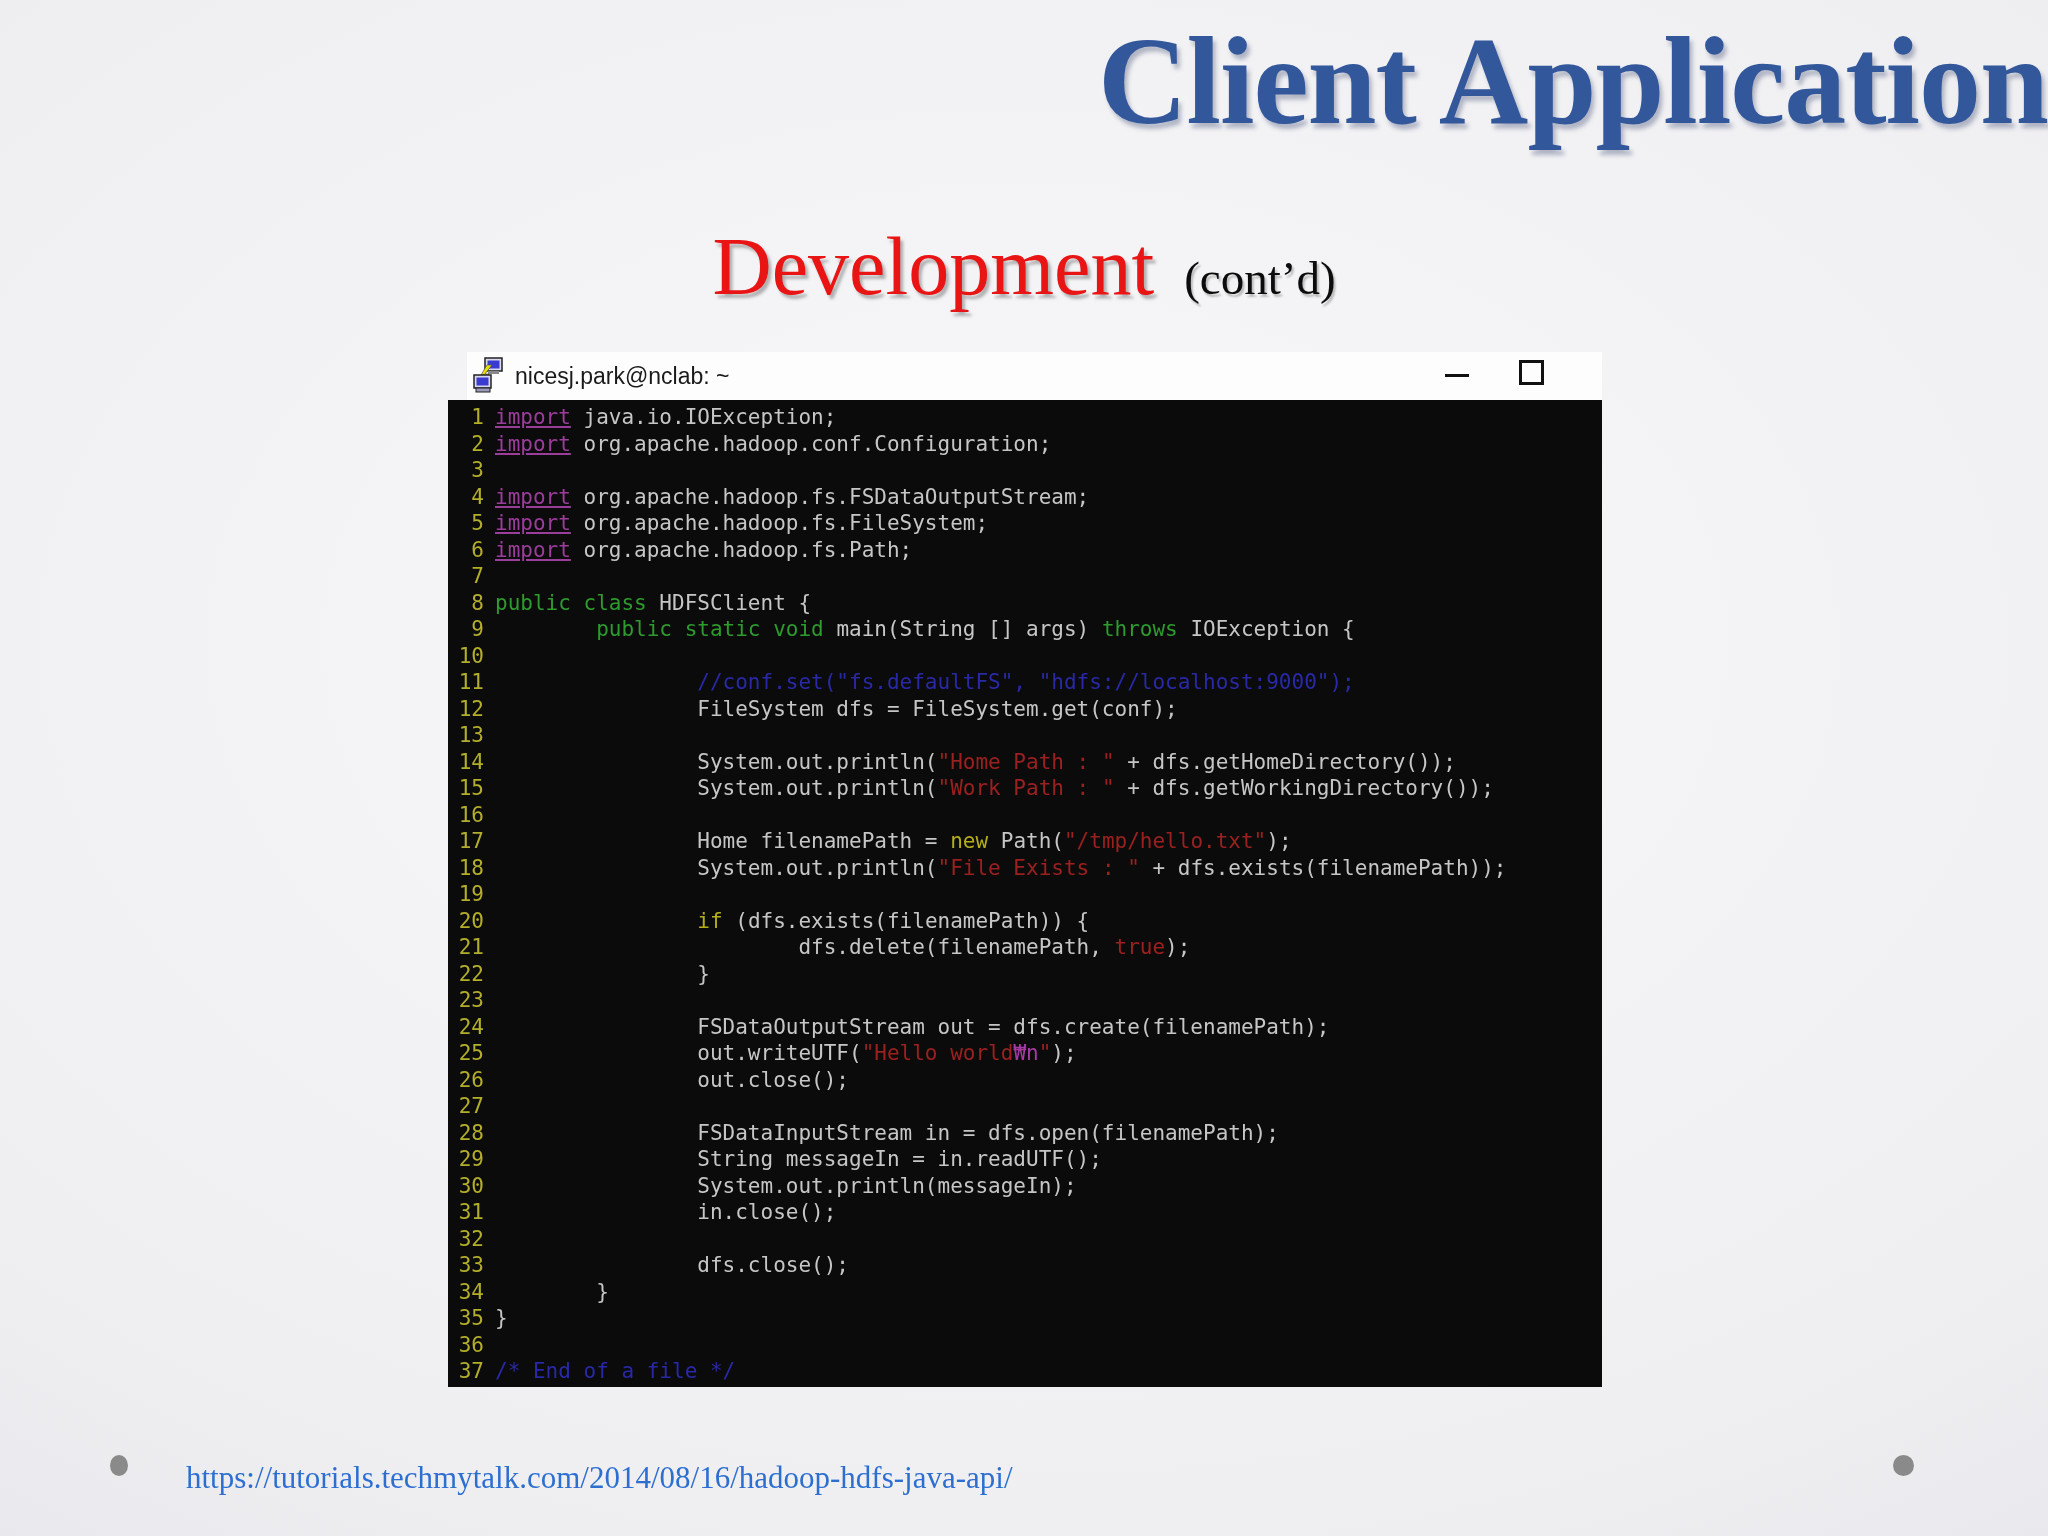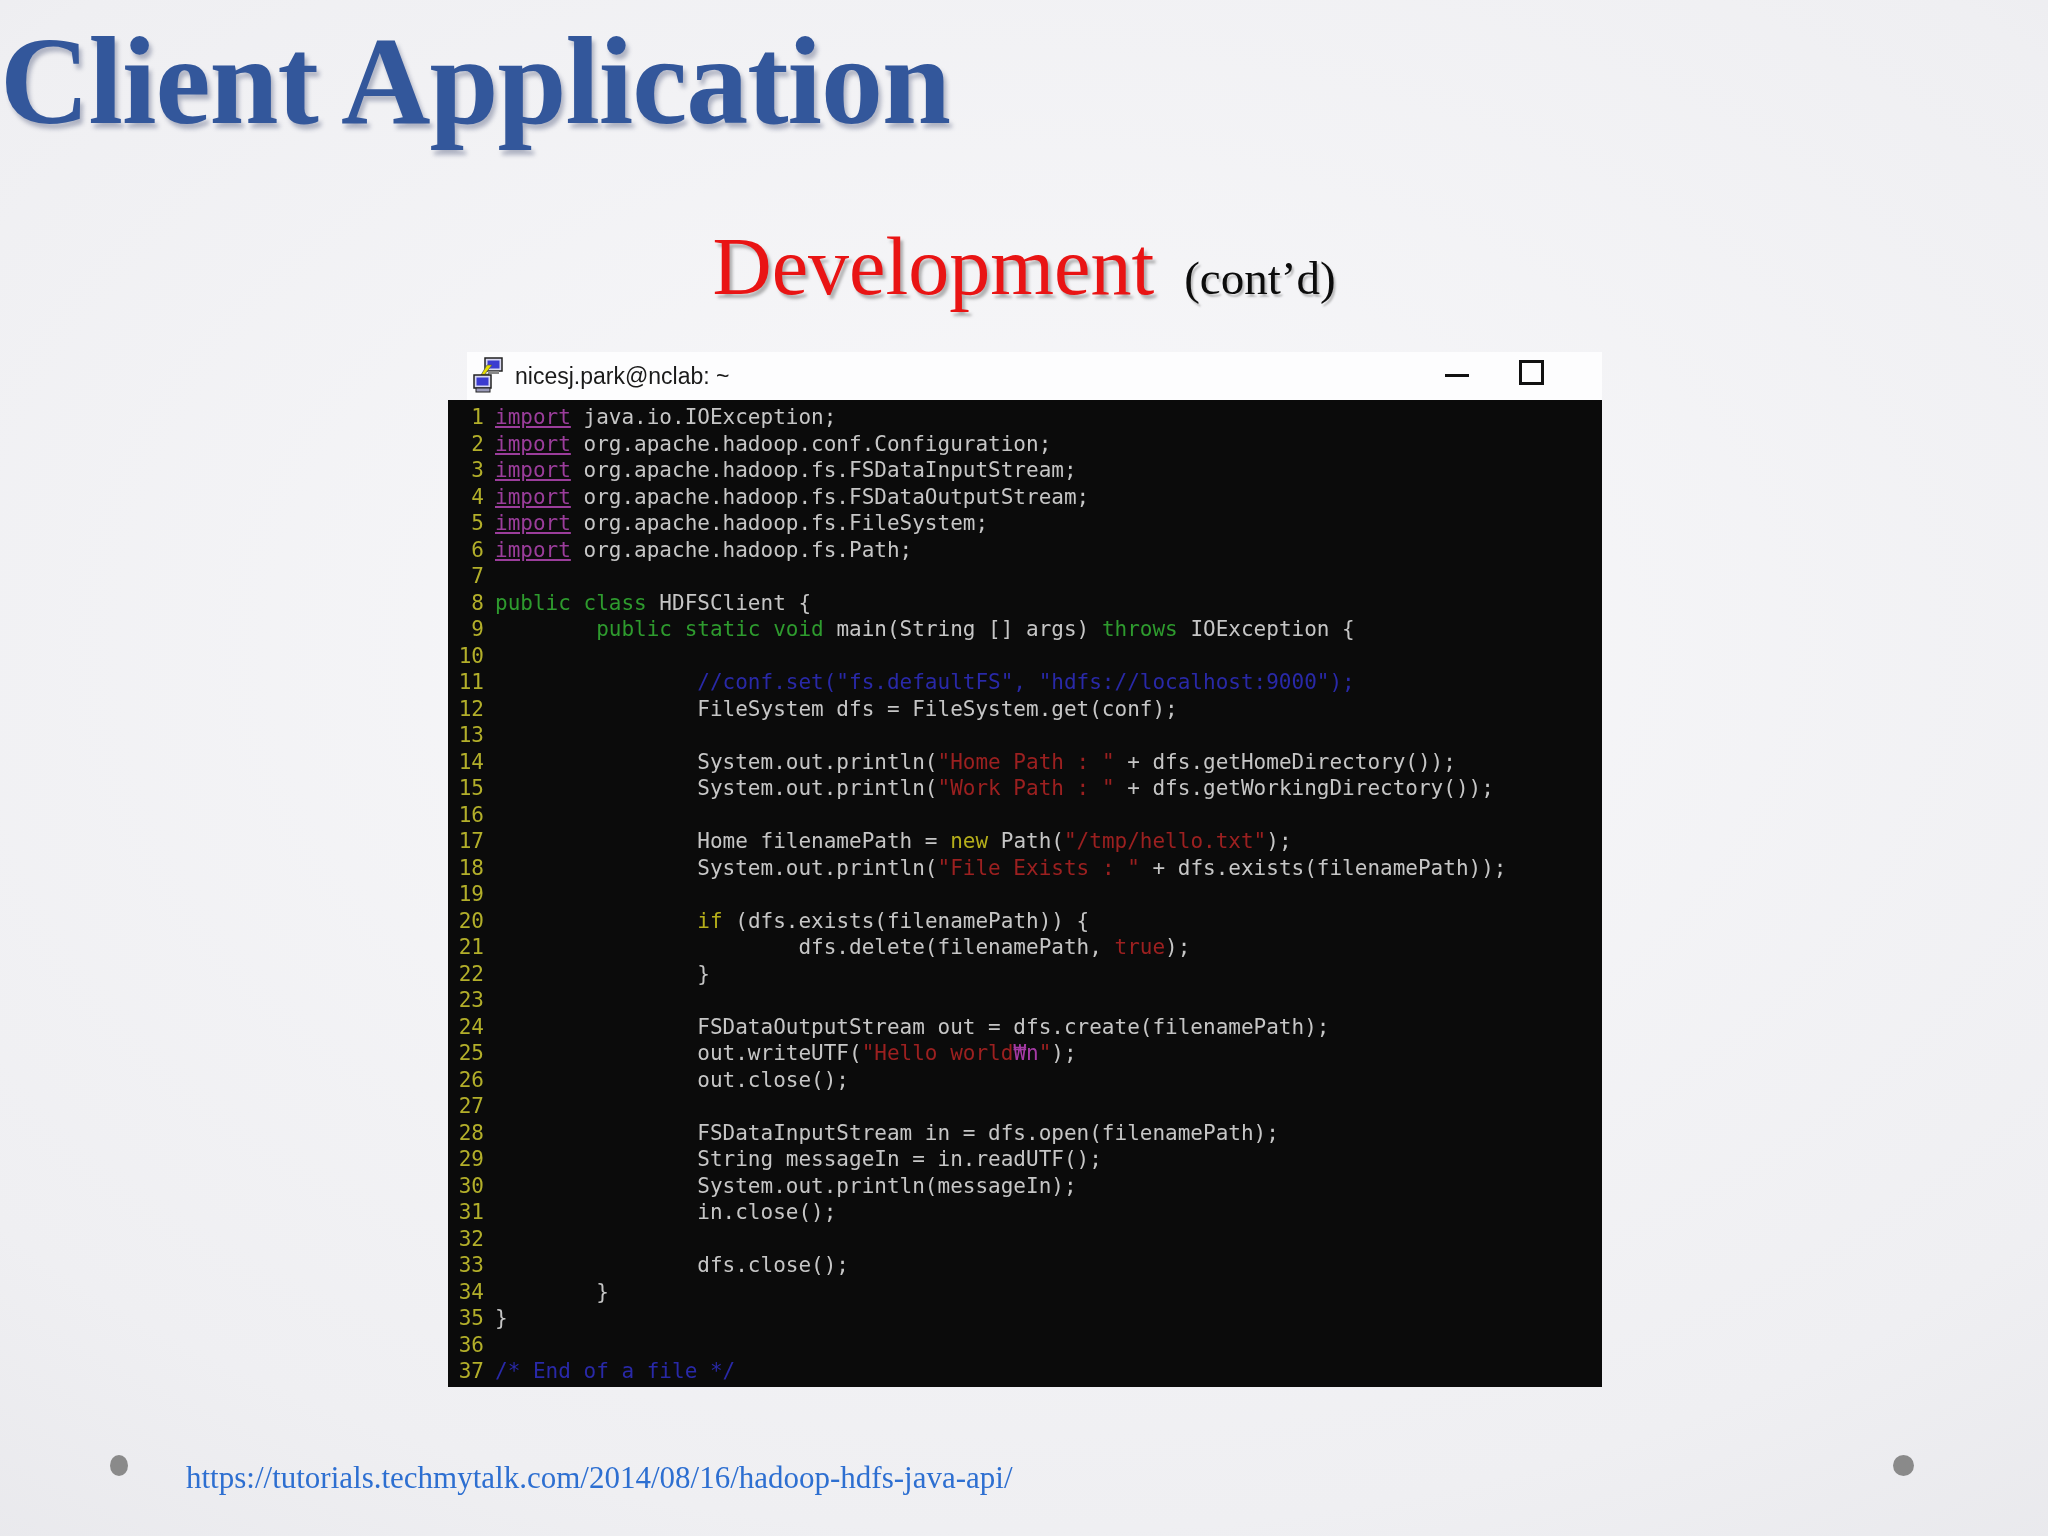--- a/index.html
+++ b/index.html
@@ -21,21 +21,21 @@
   *{box-sizing:border-box;margin:0;padding:0;}
   html,body{width:2048px;height:1536px;}
   body{
     position:relative;
     overflow:hidden;
     font-family:"Liberation Serif", serif;
     background:radial-gradient(ellipse 120% 105% at 50% 42%, #f8f8fa 0%, #efeff2 55%, #dddde2 100%);
   }
   .slide-title{
     position:absolute; top:14px; left:0; width:100%;
-    text-align:left;
+    text-align:right;
     font-size:124px; line-height:1.1;
     color:var(--title-blue);
     text-shadow:3px 5px 4px rgba(95,105,135,0.45);
     letter-spacing:-1px;
   }
   .subtitle-row{
     position:absolute; top:222px; left:0; width:100%;
     text-align:center;
     white-space:nowrap;
   }
@@ -130,21 +130,21 @@
         <rect x="3" y="31" width="14" height="4" fill="#9a9ab8" stroke="#222" stroke-width="1"></rect>
       </svg>
     </span>
     <span class="win-title">nicesj.park@nclab: ~</span>
     <span class="btn-min"></span>
     <span class="btn-max"></span>
   </div>
   <div class="code-area">
       <div class="code-line"><span class="ln">1</span><span class="toks"><span class="c-pur">import</span><span class="c-def"> java.io.IOException;</span></span></div>
       <div class="code-line"><span class="ln">2</span><span class="toks"><span class="c-pur">import</span><span class="c-def"> org.apache.hadoop.conf.Configuration;</span></span></div>
-      <div class="code-line"><span class="ln">3</span><span class="toks"><span class="c-pur">import</span><span class="c-def"> org.apache.hadoop.fs.FSDataInputStream;</span></span></div>
+      <div class="code-line"><span class="ln">3</span></div>
       <div class="code-line"><span class="ln">4</span><span class="toks"><span class="c-pur">import</span><span class="c-def"> org.apache.hadoop.fs.FSDataOutputStream;</span></span></div>
       <div class="code-line"><span class="ln">5</span><span class="toks"><span class="c-pur">import</span><span class="c-def"> org.apache.hadoop.fs.FileSystem;</span></span></div>
       <div class="code-line"><span class="ln">6</span><span class="toks"><span class="c-pur">import</span><span class="c-def"> org.apache.hadoop.fs.Path;</span></span></div>
       <div class="code-line"><span class="ln">7</span><span class="toks"></span></div>
       <div class="code-line"><span class="ln">8</span><span class="toks"><span class="c-grn">public class</span><span class="c-def"> HDFSClient {</span></span></div>
       <div class="code-line"><span class="ln">9</span><span class="toks"><span class="c-def">        </span><span class="c-grn">public static void</span><span class="c-def"> main(String [] args) </span><span class="c-grn">throws</span><span class="c-def"> IOException {</span></span></div>
       <div class="code-line"><span class="ln">10</span></div>
       <div class="code-line"><span class="ln">11</span><span class="toks"><span class="c-blu">                //conf.set("fs.defaultFS", "hdfs://localhost:9000");</span></span></div>
       <div class="code-line"><span class="ln">12</span><span class="toks"><span class="c-def">                FileSystem dfs = FileSystem.get(conf);</span></span></div>
       <div class="code-line"><span class="ln">13</span><span class="toks"></span></div>

